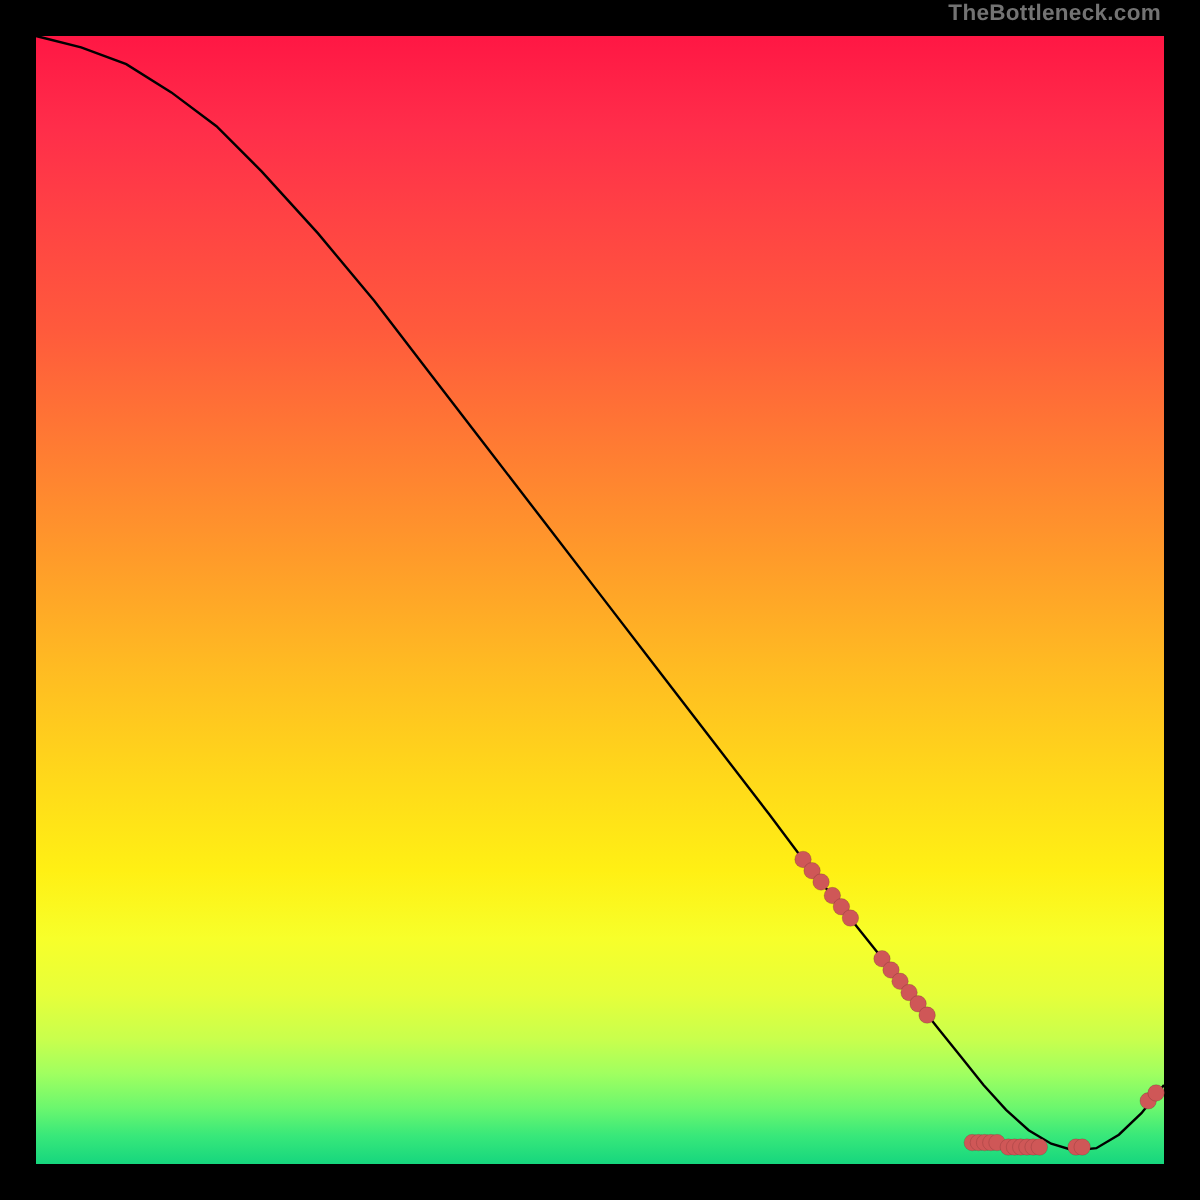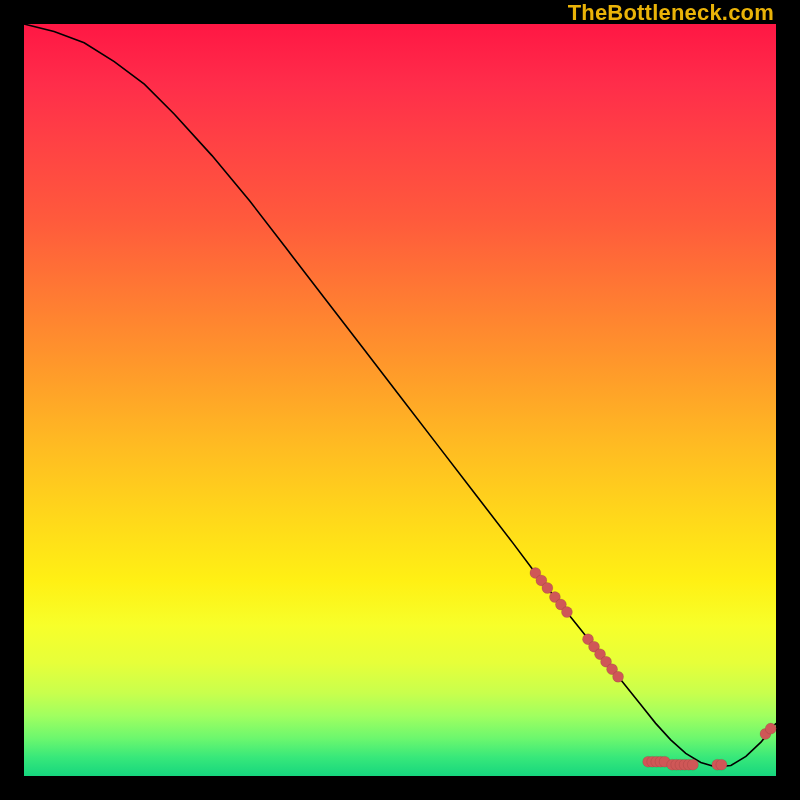--- a/index.html
+++ b/index.html
@@ -41,23 +41,23 @@
       #a0ff60 92%,
       #6cf76e 95%,
       #38e87a 97.5%,
       #16d67e 100%
     );
   }
   .watermark {
     position: absolute;
     top: 0;
     right: 26px;
-    font-size: 22px;
+    font-size: 15px;
     font-weight: 600;
-    color: #eab308;
+    color: #737373;
     letter-spacing: 0.2px;
     user-select: none;
   }
   svg.curve {
     position: absolute;
     left: 0;
     top: 0;
     width: 752px;
     height: 752px;
     overflow: visible;

